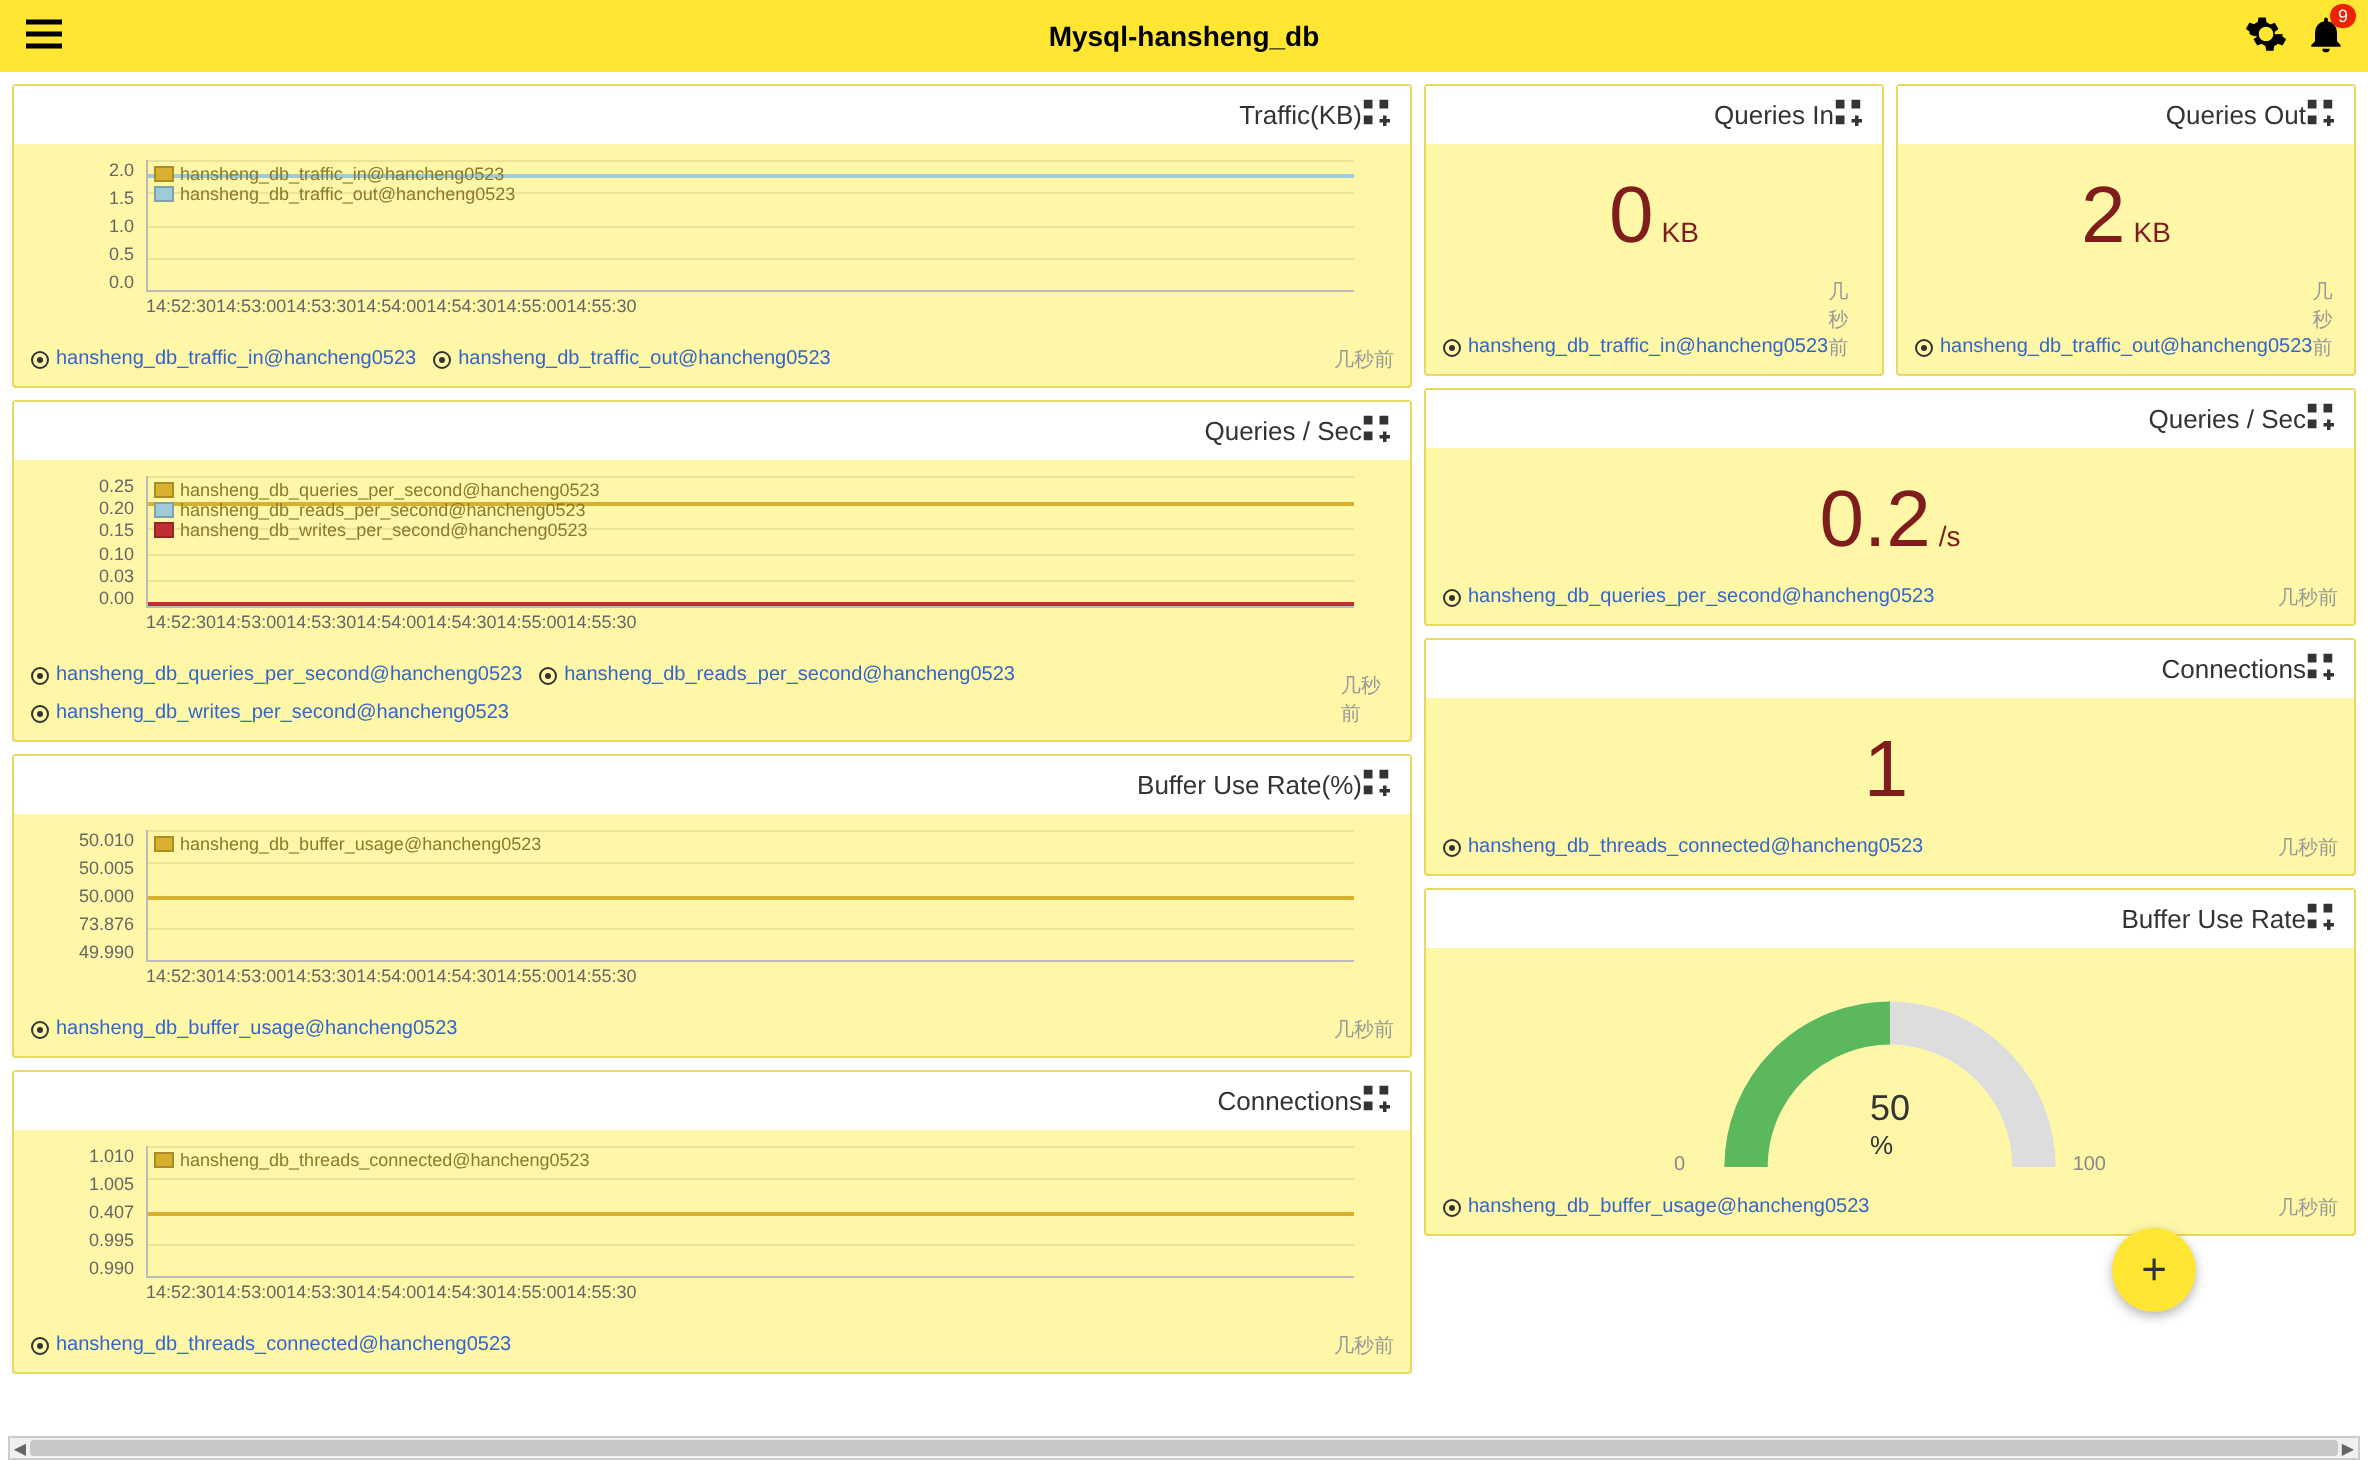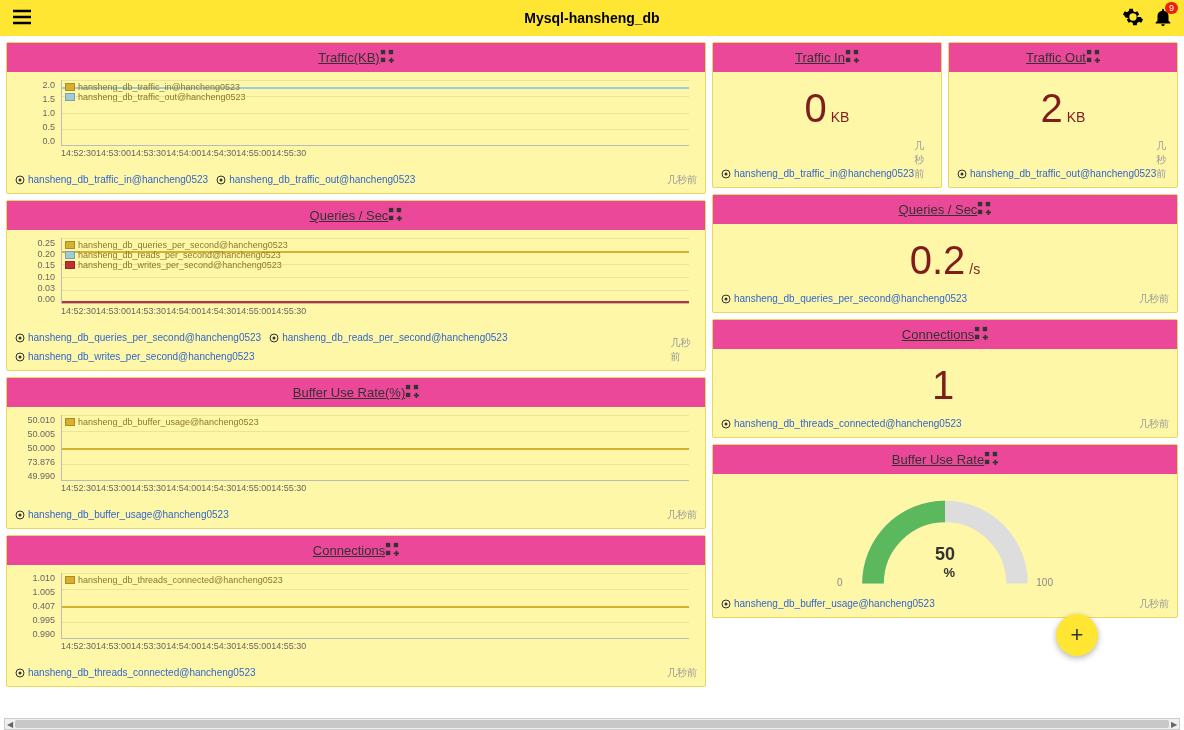--- a/index.html
+++ b/index.html
@@ -41,28 +41,27 @@
 .right-col { flex: 1; display: flex; flex-direction: column; gap: 6px; }
 
 .panel {
   background: #fff7a8;
   border: 1px solid #e8d860;
   border-radius: 2px;
   display: flex;
   flex-direction: column;
 }
 .panel-header {
-  background: #ec4899;
+  background: #ffffff;
   padding: 6px 10px;
   display: flex;
   align-items: center;
-  justify-content: center;
+  justify-content: flex-end;
   font-size: 13px;
   color: #333;
-  text-decoration: underline;
 }
 .panel-actions { cursor: pointer; }
 .panel-actions svg { width: 14px; height: 14px; }
 .panel-body { padding: 4px 8px; flex: 1; }
 
 .two-col { display: flex; gap: 6px; }
 .two-col .panel { flex: 1; }
 
 .big-num { font-size: 40px; font-weight: 300; color: #7f1d1d; text-align: center; padding: 10px 0 0; }
 .big-num .unit { font-size: 14px; font-weight: normal; margin-left: 4px; }
@@ -84,21 +83,21 @@
   align-items: flex-end;
   padding: 4px 8px 6px;
   font-size: 10px;
   color: #999;
 }
 .footer-links { display: flex; flex-wrap: wrap; gap: 4px 8px; }
 
 .chart-area {
   position: relative;
   height: 80px;
-  margin: 4px 4px;
+  margin: 4px 16px;
 }
 .y-axis {
   position: absolute;
   left: 0; top: 0; bottom: 14px;
   width: 40px;
   display: flex;
   flex-direction: column;
   justify-content: space-between;
   text-align: right;
   font-size: 9px;
@@ -134,21 +133,21 @@
   position: absolute;
   top: 2px; left: 46px;
   font-size: 9px;
   color: #8a7a2a;
 }
 .legend-item { display: flex; align-items: center; gap: 3px; }
 .legend-swatch { width: 10px; height: 8px; display: inline-block; border: 1px solid rgba(0,0,0,0.2); }
 
 .gauge-wrap { position: relative; height: 110px; display: flex; flex-direction: column; align-items: center; justify-content: flex-end; }
 .gauge-svg { width: 260px; height: 90px; }
-.gauge-label { position: absolute; bottom: 8px; font-size: 18px; color: #333; text-align: right; font-weight: bold; }
+.gauge-label { position: absolute; bottom: 8px; font-size: 18px; color: #333; text-align: left; }
 .gauge-label .pct { display: block; font-size: 13px; }
 .gauge-ticks { position: absolute; bottom: 0; width: 260px; display: flex; justify-content: space-between; font-size: 10px; color: #888; padding: 0 22px; }
 
 .fab {
   position: fixed;
   right: 86px;
   bottom: 74px;
   width: 42px; height: 42px;
   border-radius: 50%;
   background: #ffe633;
@@ -487,21 +486,21 @@
         <span>几秒前</span>
       </div>
     </div>
   </div>
 
   <div class="right-col">
 
     <div class="two-col">
       <div class="panel">
         <div class="panel-header">
-          <span>Traffic In</span>
+          <span>Queries In</span>
           <span class="panel-actions"><svg viewBox="0 0 16 16">
                 <rect x="1" y="1" width="5" height="5" fill="#333"></rect>
                 <rect x="10" y="1" width="5" height="5" fill="#333"></rect>
                 <rect x="1" y="10" width="5" height="5" fill="#333"></rect>
                 <path d="M10 13h6M13 10v6" stroke="#333" stroke-width="2"></path>
               </svg></span>
         </div>
         <div class="panel-body">
           <div class="big-num"><span>0</span><span class="unit">KB</span></div>
         </div>
@@ -515,21 +514,21 @@
                   </svg>
                 </span>
                 <span>hansheng_db_traffic_in@hancheng0523</span>
               </span>
           </div>
           <span>几秒前</span>
         </div>
       </div>
       <div class="panel">
         <div class="panel-header">
-          <span>Traffic Out</span>
+          <span>Queries Out</span>
           <span class="panel-actions"><svg viewBox="0 0 16 16">
                 <rect x="1" y="1" width="5" height="5" fill="#333"></rect>
                 <rect x="10" y="1" width="5" height="5" fill="#333"></rect>
                 <rect x="1" y="10" width="5" height="5" fill="#333"></rect>
                 <path d="M10 13h6M13 10v6" stroke="#333" stroke-width="2"></path>
               </svg></span>
         </div>
         <div class="panel-body">
           <div class="big-num"><span>2</span><span class="unit">KB</span></div>
         </div>

